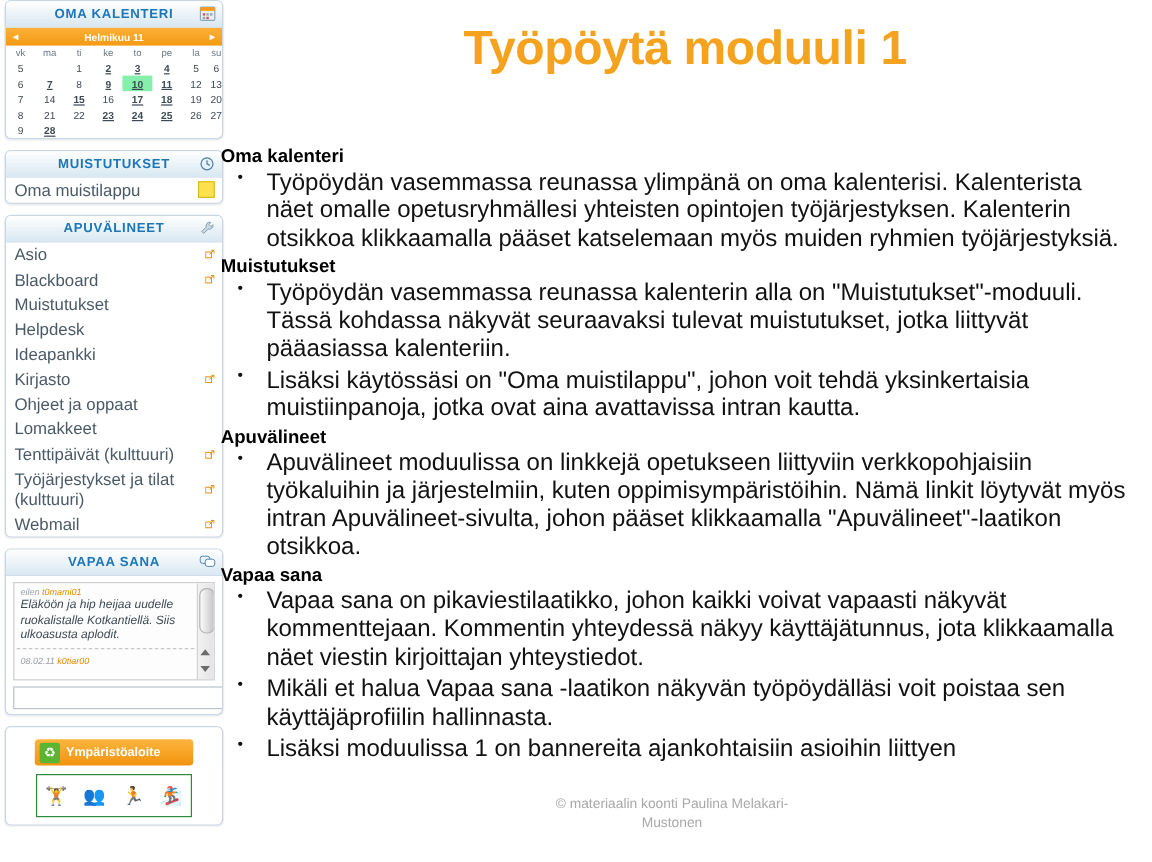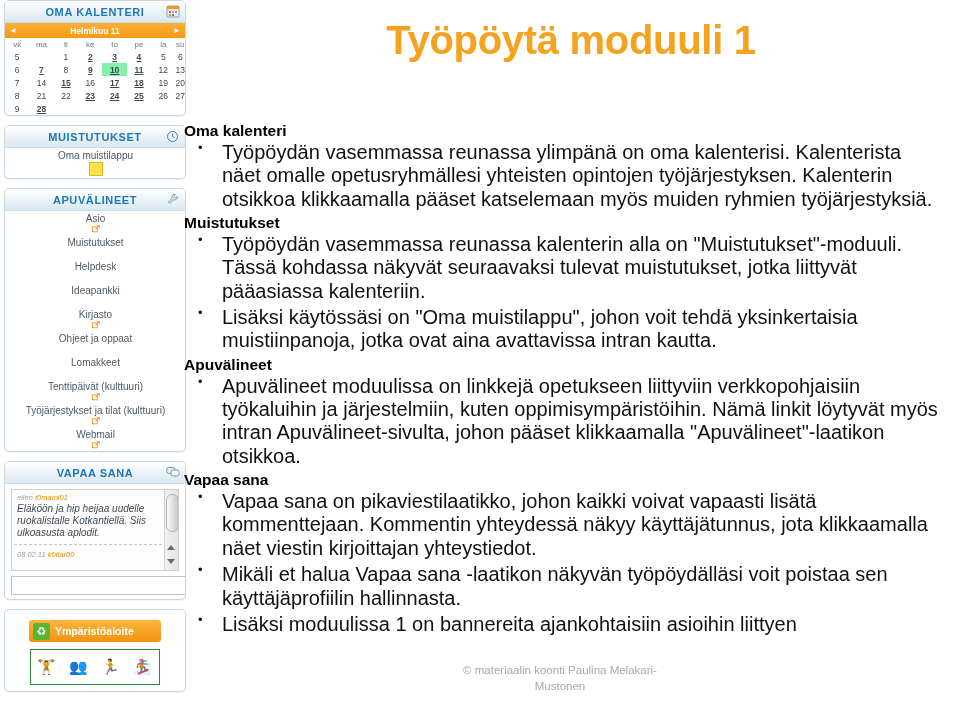--- a/index.html
+++ b/index.html
@@ -109,25 +109,24 @@
     text-decoration: underline;
     font-weight: bold;
   }
 
   
   .w-row {
     display: flex;
     align-items: center;
     justify-content: space-between;
     padding: 2px 6px 2px 7px;
-    font-size: 10px;
+    font-size: 14px;
     color: #4a5a67;
     min-height: 13px;
     line-height: 1.2;
-    flex-direction: column;
   }
   .w-row .ext {
     width: 8px;
     height: 8px;
     flex: 0 0 8px;
   }
   .note-icon {
     width: 12px;
     height: 12px;
     background: #ffe14d;
@@ -417,20 +416,27 @@
     </div>
     <div id="tool-rows">
         <div class="w-row">
           <span>Asio</span>
           <svg class="ext" viewBox="0 0 10 10">
             <rect x="0.5" y="2.5" width="6" height="6" fill="none" stroke="#e58a00"></rect>
             <path d="M4.5 5 L9 0.8 M6 0.8 H9.2 V4" fill="none" stroke="#e58a00"></path>
           </svg>
         </div>
         <div class="w-row">
+          <span>Blackboard</span>
+          <svg class="ext" viewBox="0 0 10 10">
+            <rect x="0.5" y="2.5" width="6" height="6" fill="none" stroke="#e58a00"></rect>
+            <path d="M4.5 5 L9 0.8 M6 0.8 H9.2 V4" fill="none" stroke="#e58a00"></path>
+          </svg>
+        </div>
+        <div class="w-row">
           <span>Muistutukset</span>
           <span class="ext"></span>
         </div>
         <div class="w-row">
           <span>Helpdesk</span>
           <span class="ext"></span>
         </div>
         <div class="w-row">
           <span>Ideapankki</span>
           <span class="ext"></span>
@@ -540,21 +546,21 @@
         <ul class="bl">
           <li>Työpöydän vasemmassa reunassa kalenterin alla on "Muistutukset"-moduuli. Tässä kohdassa näkyvät seuraavaksi tulevat muistutukset, jotka liittyvät pääasiassa kalenteriin.</li>
           <li>Lisäksi käytössäsi on "Oma muistilappu", johon voit tehdä yksinkertaisia muistiinpanoja, jotka ovat aina avattavissa intran kautta.</li>
         </ul>
         <div class="sec-head">Apuvälineet</div>
         <ul class="bl">
           <li>Apuvälineet moduulissa on linkkejä opetukseen liittyviin verkkopohjaisiin työkaluihin ja järjestelmiin, kuten oppimisympäristöihin. Nämä linkit löytyvät myös intran Apuvälineet-sivulta, johon pääset klikkaamalla "Apuvälineet"-laatikon otsikkoa.</li>
         </ul>
         <div class="sec-head">Vapaa sana</div>
         <ul class="bl">
-          <li>Vapaa sana on pikaviestilaatikko, johon kaikki voivat vapaasti lisätä kommenttejaan. Kommentin yhteydessä näkyy käyttäjätunnus, jota klikkaamalla näet viestin kirjoittajan yhteystiedot.</li>
+          <li>Vapaa sana on pikaviestilaatikko, johon kaikki voivat vapaasti näkyvät kommenttejaan. Kommentin yhteydessä näkyy käyttäjätunnus, jota klikkaamalla näet viestin kirjoittajan yhteystiedot.</li>
           <li>Mikäli et halua Vapaa sana -laatikon näkyvän työpöydälläsi voit poistaa sen käyttäjäprofiilin hallinnasta.</li>
         </ul>
       </div>
     <ul class="bl">
       <li>Lisäksi moduulissa 1 on bannereita ajankohtaisiin asioihin liittyen</li>
     </ul>
   </div>
 
   <div id="footer">
     <div>© materiaalin koonti  Paulina Melakari-</div>

